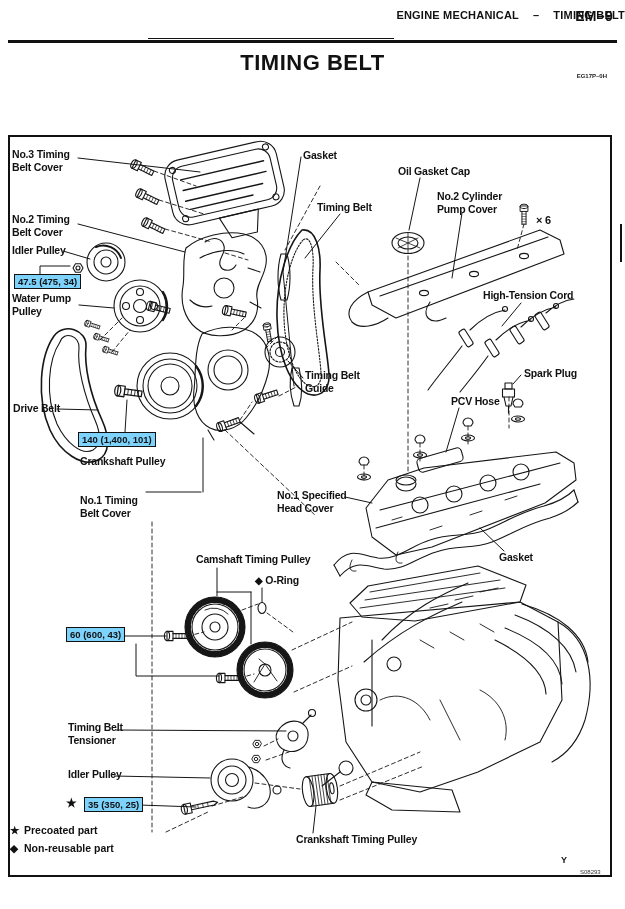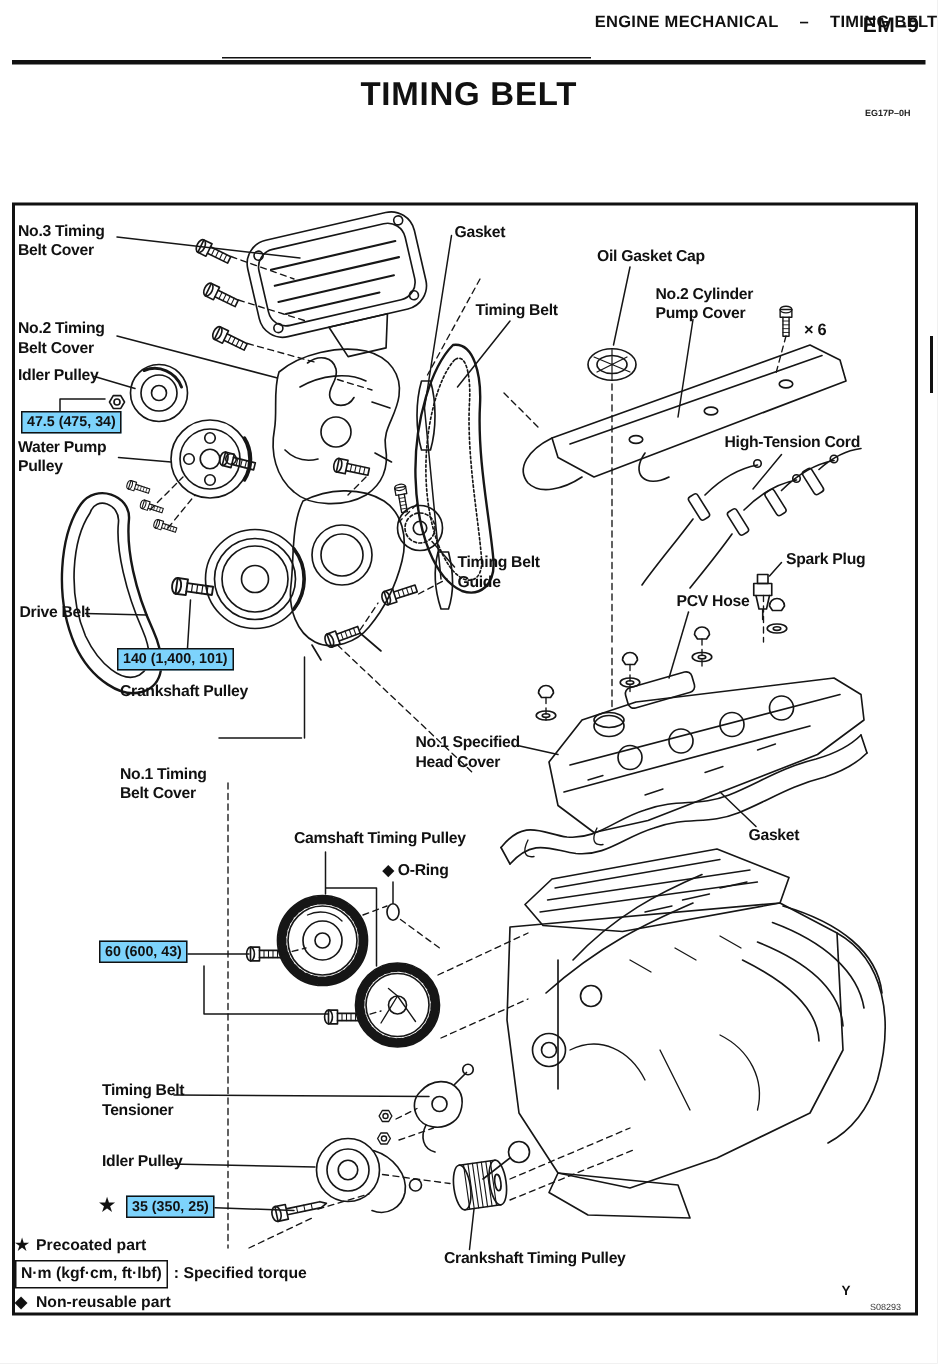--- a/index.html
+++ b/index.html
@@ -382,45 +382,41 @@
   <div class="lbl" style="left:12px;top:292px">Water Pump
 Pulley</div>
   <div class="lbl" style="left:483px;top:289px">High-Tension Cord</div>
   <div class="lbl" style="left:524px;top:367px">Spark Plug</div>
   <div class="lbl" style="left:305px;top:369px">Timing Belt
 Guide</div>
   <div class="lbl" style="left:451px;top:395px">PCV Hose</div>
   <div class="lbl" style="left:13px;top:402px">Drive Belt</div>
   <div class="tq" style="left:78px;top:432px">140 (1,400, 101)</div>
   <div class="lbl" style="left:80px;top:455px">Crankshaft Pulley</div>
-  <div class="lbl" style="left:80px;top:510px">No.1 Timing
+  <div class="lbl" style="left:80px;top:494px">No.1 Timing
 Belt Cover</div>
   <div class="lbl" style="left:277px;top:489px">No.1 Specified
 Head Cover</div>
   <div class="lbl" style="left:499px;top:551px">Gasket</div>
   <div class="lbl" style="left:196px;top:553px">Camshaft Timing Pulley</div>
   <div class="lbl" style="left:255px;top:574px"><span class="sym">◆</span> <span>O-Ring</span></div>
   <div class="tq" style="left:66px;top:627px">60 (600, 43)</div>
   <div class="lbl" style="left:68px;top:721px">Timing Belt
 Tensioner</div>
   <div class="lbl" style="left:68px;top:768px">Idler Pulley</div>
   <div class="star-mark" style="left:66px;top:796px">★</div>
   <div class="tq" style="left:84px;top:797px">35 (350, 25)</div>
   <div class="lbl" style="left:296px;top:833px">Crankshaft Timing Pulley</div>
 
   <div class="legend">
     <div class="row">
       <span class="g">★</span>
       <span>Precoated part</span>
     </div>
     <div class="row">
-      <span class="ubox">N·m (kgf·cm, ft·lbf)</span>
-      <span>: Specified torque</span>
-    </div>
-    <div class="row">
       <span class="g">◆</span>
       <span>Non-reusable part</span>
     </div>
   </div>
 
   <div class="corner-letter">Y</div>
   <div class="fig-code">S08293</div>
 
 </div>
 

